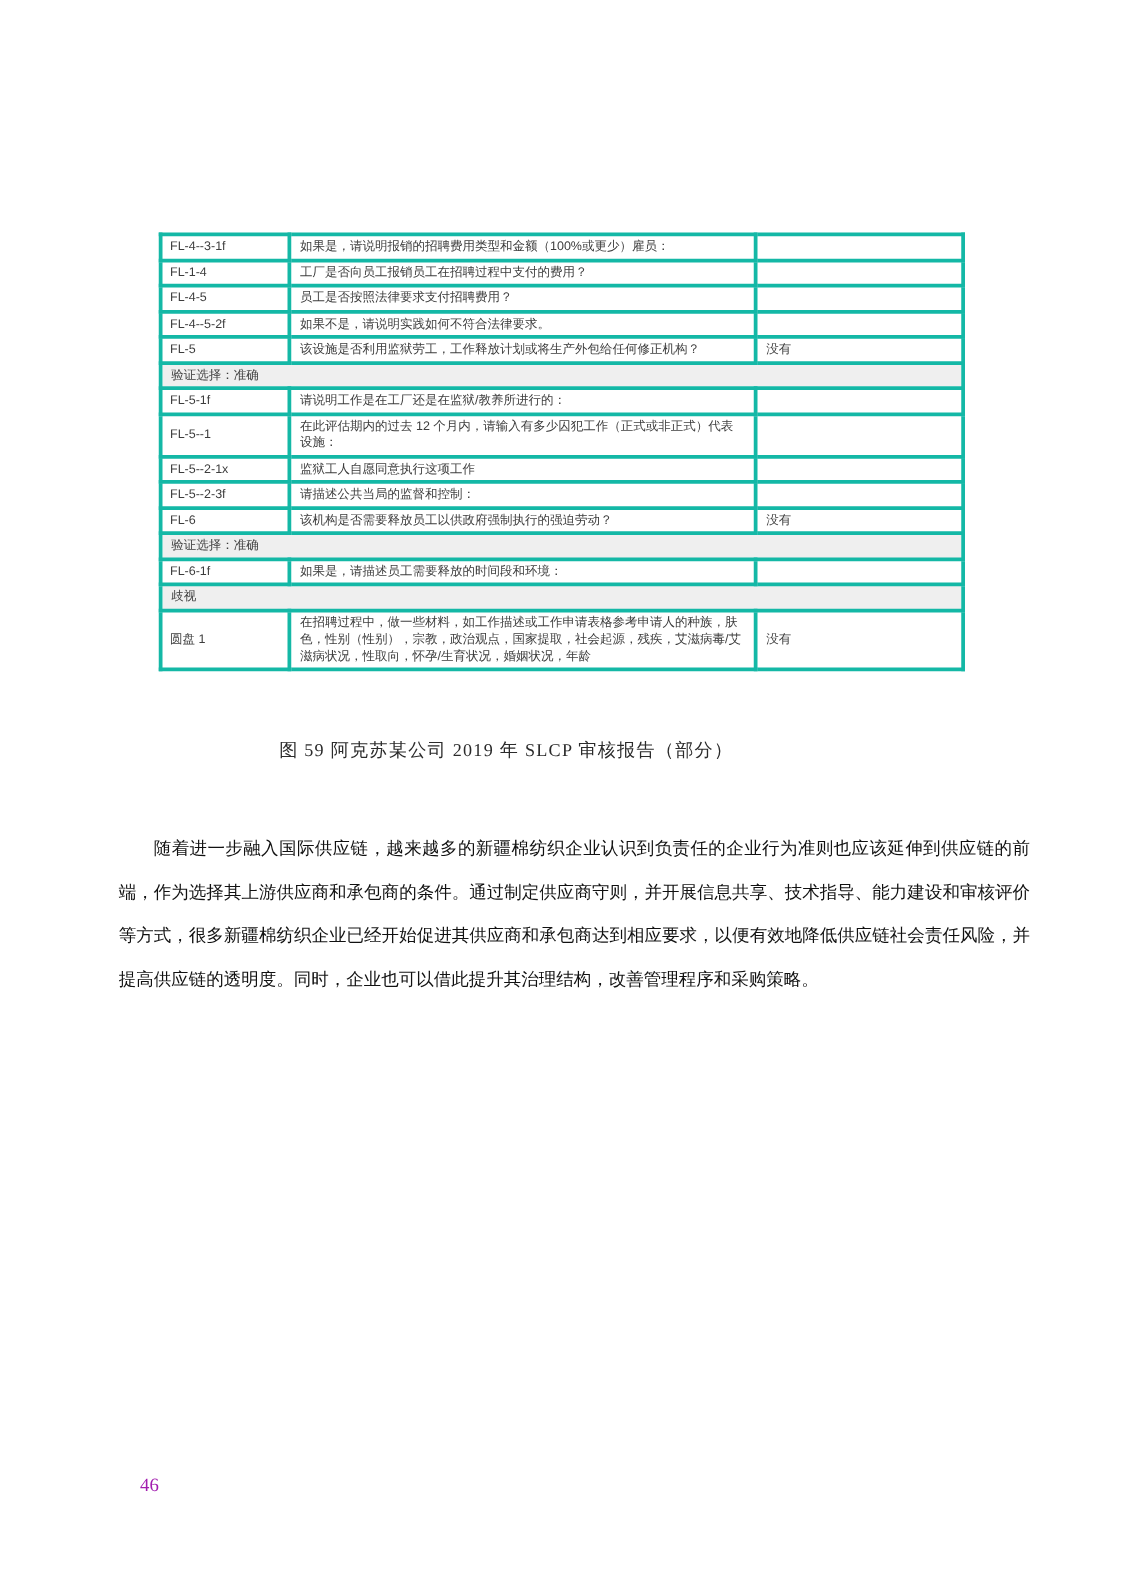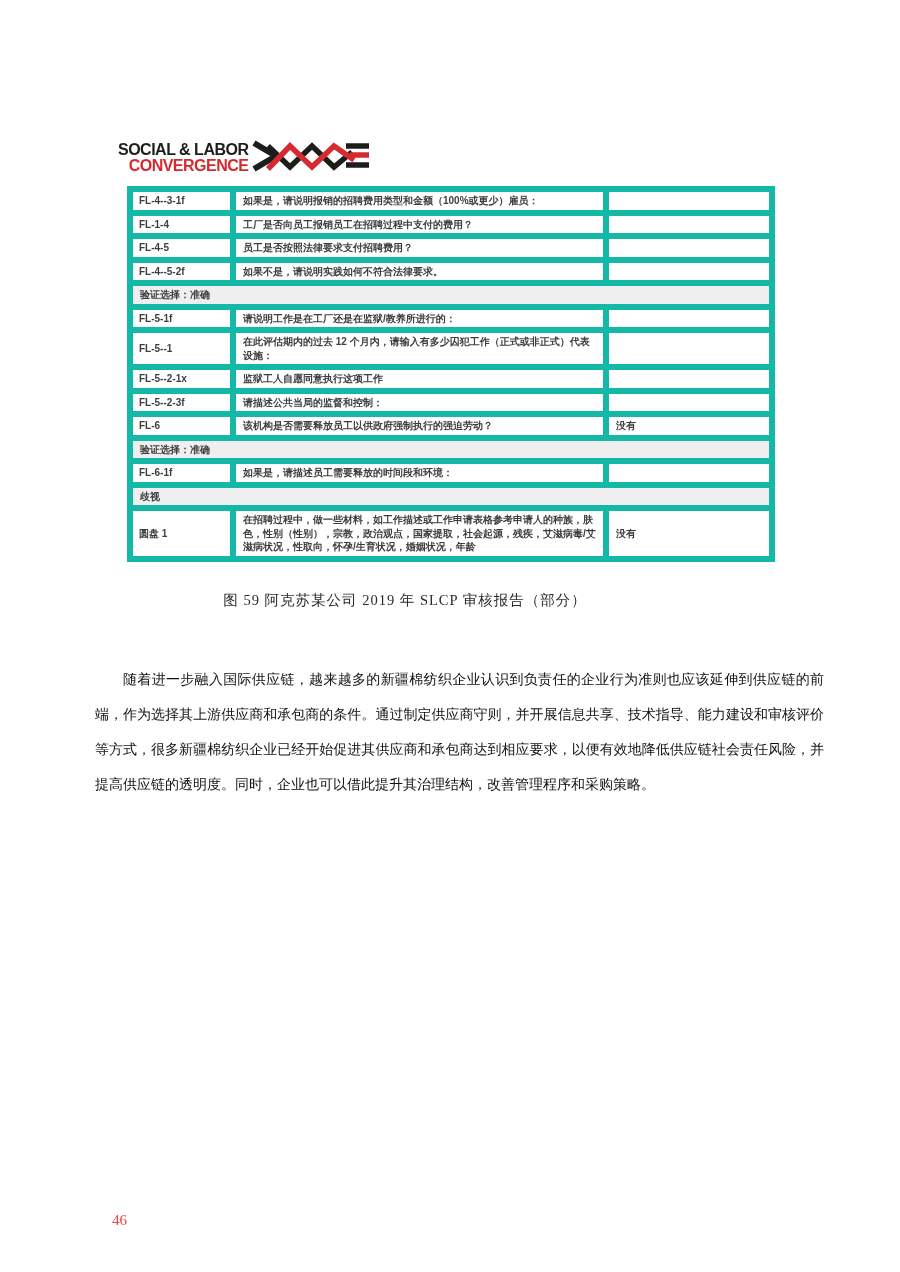--- a/index.html
+++ b/index.html
@@ -43,27 +43,26 @@
   }
   table.audit {
     width: 100%;
     border-collapse: collapse;
     table-layout: fixed;
     font-family: "Liberation Sans", sans-serif;
     font-size: 10px;
     color: #3d3d3d;
   }
   table.audit td {
-    border: 6px solid #14b8a6;
+    border: 3px solid #14b8a6;
     padding: 2px 7px;
     vertical-align: middle;
     line-height: 13.5px;
     height: 17px;
     overflow: hidden;
-    font-weight: bold;
   }
   table.audit td.col-code { padding-left: 6px; }
   table.audit td.section-cell {
     background: #efefef;
     color: #3d3d3d;
   }
 
   
   .caption {
     position: absolute;
@@ -87,48 +86,30 @@
     line-height: 35px;
     text-align: justify;
     color: #111111;
   }
   .body-text p { text-indent: 2em; }
 
   
   .page-number {
     position: absolute;
     left: 112px;
-    top: 1212px;
+    top: 1181px;
     font-size: 15px;
-    color: #ef4444;
+    color: #a21caf;
   }
 </style>
 </head>
 <body>
 
 <div class="page">
 
-  <div class="logo">
-    <div class="logo-text">
-      <div class="logo-line1">SOCIAL &amp; LABOR</div>
-      <div class="logo-line2">CONVERGENCE</div>
-    </div>
-    <span>
-      <svg width="118" height="44" viewBox="0 0 118 44">
-        <g fill="none" stroke-linecap="butt">
-          <polyline points="2,9 24,22 2,35" stroke="#1d1d1b" stroke-width="6"></polyline>
-          <polyline points="16,12 38,33 60,12 82,33 100,18" stroke="#1d1d1b" stroke-width="5.5"></polyline>
-          <polyline points="16,35 38,12 60,33 82,12 102,26" stroke="#d62a30" stroke-width="5.5"></polyline>
-          <line x1="94" y1="12" x2="117" y2="12" stroke="#1d1d1b" stroke-width="5.5"></line>
-          <line x1="98" y1="21" x2="117" y2="21" stroke="#d62a30" stroke-width="5.5"></line>
-          <line x1="94" y1="31" x2="117" y2="31" stroke="#1d1d1b" stroke-width="5.5"></line>
-        </g>
-      </svg>
-    </span>
-  </div>
 
   <div class="audit-table-wrap">
     <table class="audit">
       <colgroup>
         <col style="width:103px">
         <col style="width:373px">
         <col style="width:166px">
       </colgroup>
       <tbody>
           <tr>
@@ -143,20 +124,25 @@
           </tr>
           <tr>
             <td class="col-code">FL-4-5</td>
             <td>员工是否按照法律要求支付招聘费用？</td>
             <td></td>
           </tr>
           <tr>
             <td class="col-code">FL-4--5-2f</td>
             <td>如果不是，请说明实践如何不符合法律要求。</td>
             <td></td>
+          </tr>
+          <tr>
+            <td class="col-code">FL-5</td>
+            <td>该设施是否利用监狱劳工，工作释放计划或将生产外包给任何修正机构？</td>
+            <td>没有</td>
           </tr>
           <tr>
             <td colspan="3" class="section-cell">验证选择：准确</td>
           </tr>
           <tr>
             <td class="col-code">FL-5-1f</td>
             <td>请说明工作是在工厂还是在监狱/教养所进行的：</td>
             <td></td>
           </tr>
           <tr>

